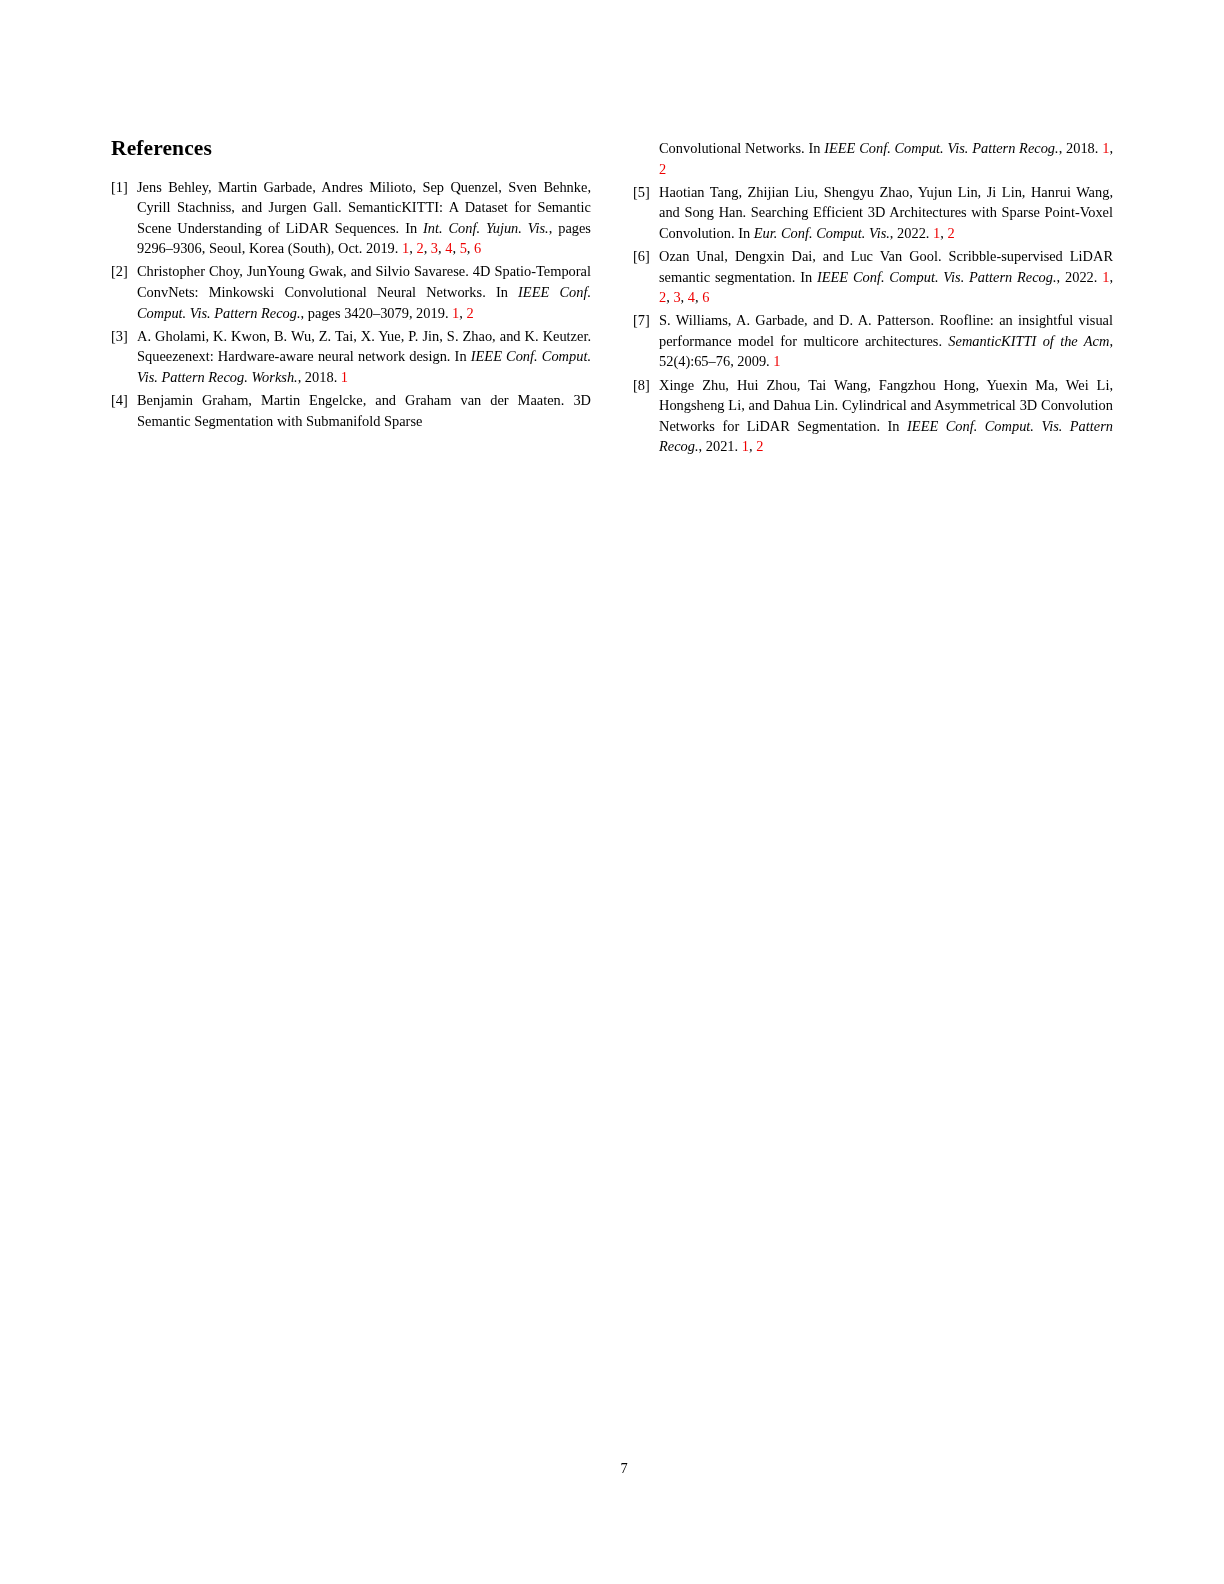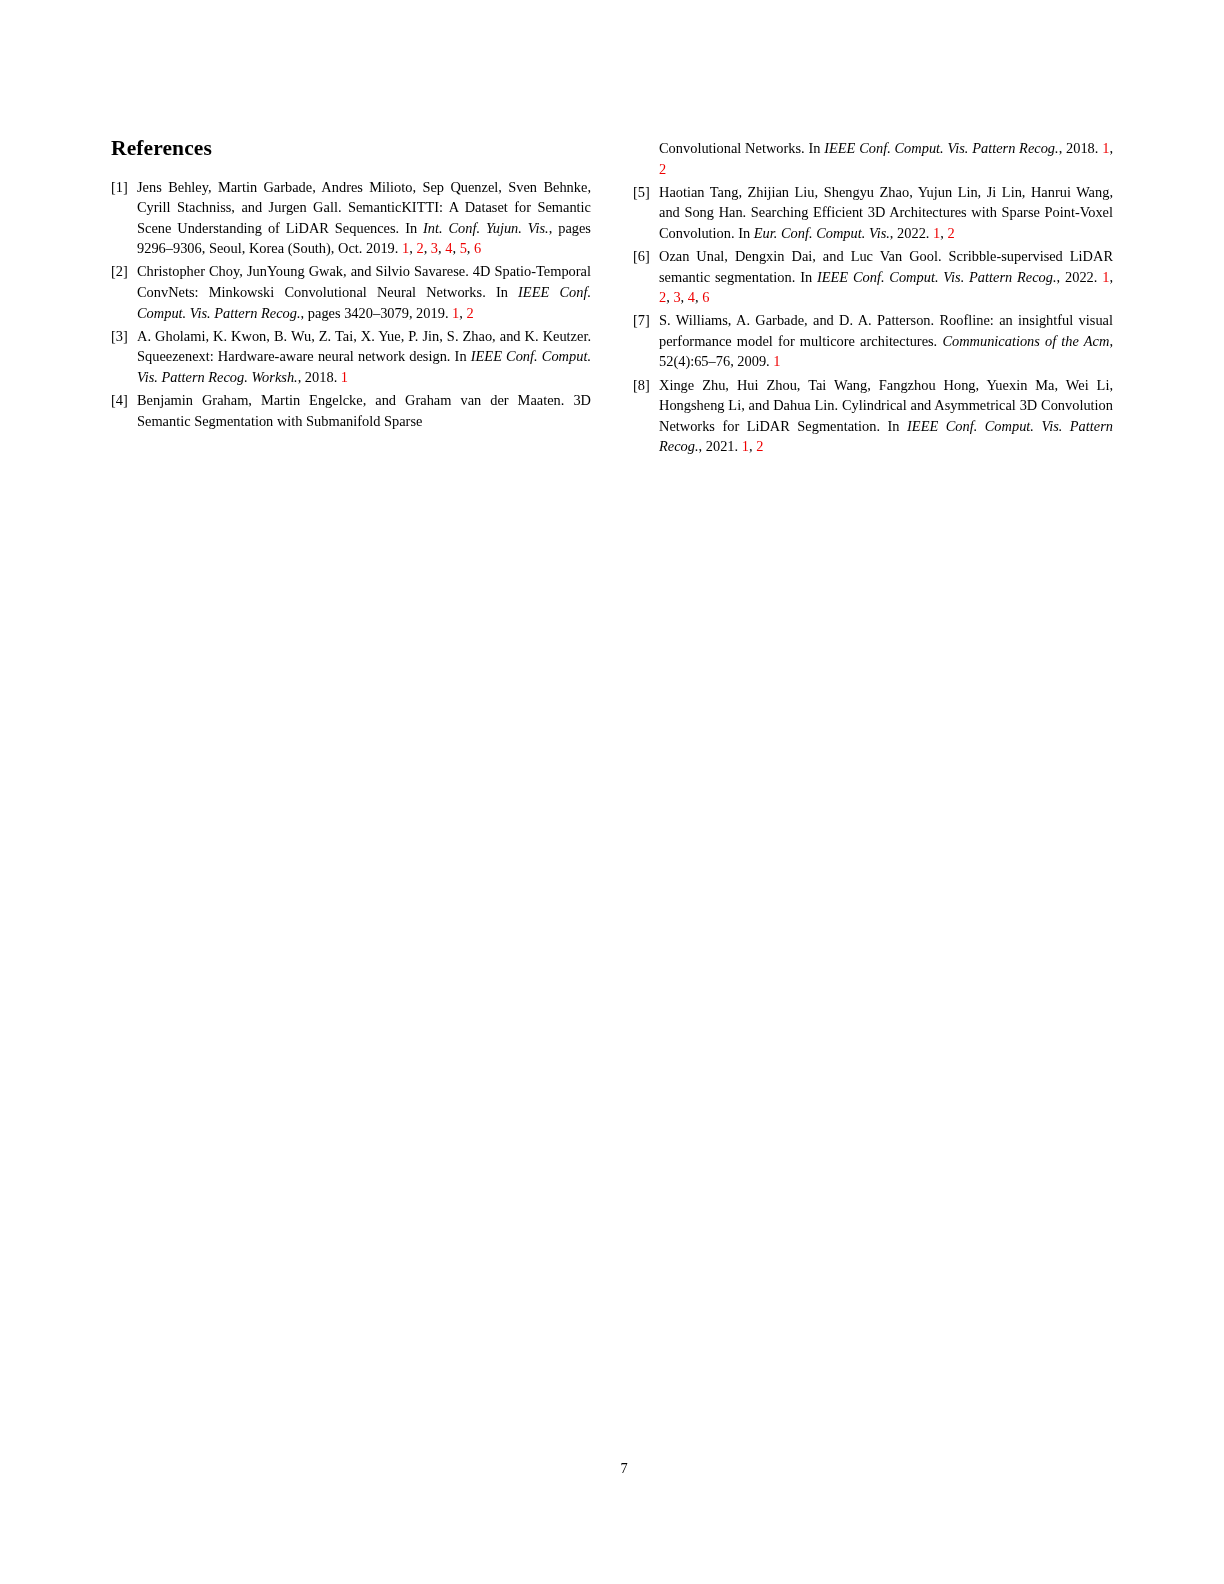--- a/index.html
+++ b/index.html
@@ -189,21 +189,21 @@
             <span>Scribble-supervised LiDAR semantic segmentation.</span>
             <span>In</span>
             <em class="venue">IEEE Conf. Comput. Vis. Pattern Recog.</em><span>, 2022.</span>
             <span class="cites"><a class="cite" href="#" style="color: rgb(238, 0, 0);">1</a><span class="cite-sep">, </span><a class="cite" href="#" style="color: rgb(238, 0, 0);">2</a><span class="cite-sep">, </span><a class="cite" href="#" style="color: rgb(238, 0, 0);">3</a><span class="cite-sep">, </span><a class="cite" href="#" style="color: rgb(238, 0, 0);">4</a><span class="cite-sep">, </span><a class="cite" href="#" style="color: rgb(238, 0, 0);">6</a></span></span>
         </li>
 
         <li class="refitem">
           <span class="reflabel">[7]</span>
           <span class="refbody"><span>S. Williams, A. Garbade, and D. A. Patterson.</span>
             <span>Roofline: an insightful visual performance model for multicore architectures.</span>
-            <em class="venue">Communications of the Acm</em><span>, 52(4):65–76, 2009.</span>
+            <em class="venue">SemanticKITTI of the Acm</em><span>, 52(4):65–76, 2009.</span>
             <span class="cites"><a class="cite" href="#" style="color: rgb(238, 0, 0);">1</a></span></span>
         </li>
 
         <li class="refitem">
           <span class="reflabel">[8]</span>
           <span class="refbody"><span>Xinge Zhu, Hui Zhou, Tai Wang, Fangzhou Hong, Yuexin Ma, Wei Li, Hongsheng Li, and Dahua Lin.</span>
             <span>Cylindrical and Asymmetrical 3D Convolution Networks for LiDAR Segmentation.</span>
             <span>In</span>
             <em class="venue">IEEE Conf. Comput. Vis. Pattern Recog.</em><span>, 2021.</span>
             <span class="cites"><a class="cite" href="#" style="color: rgb(238, 0, 0);">1</a><span class="cite-sep">, </span><a class="cite" href="#" style="color: rgb(238, 0, 0);">2</a></span></span>

